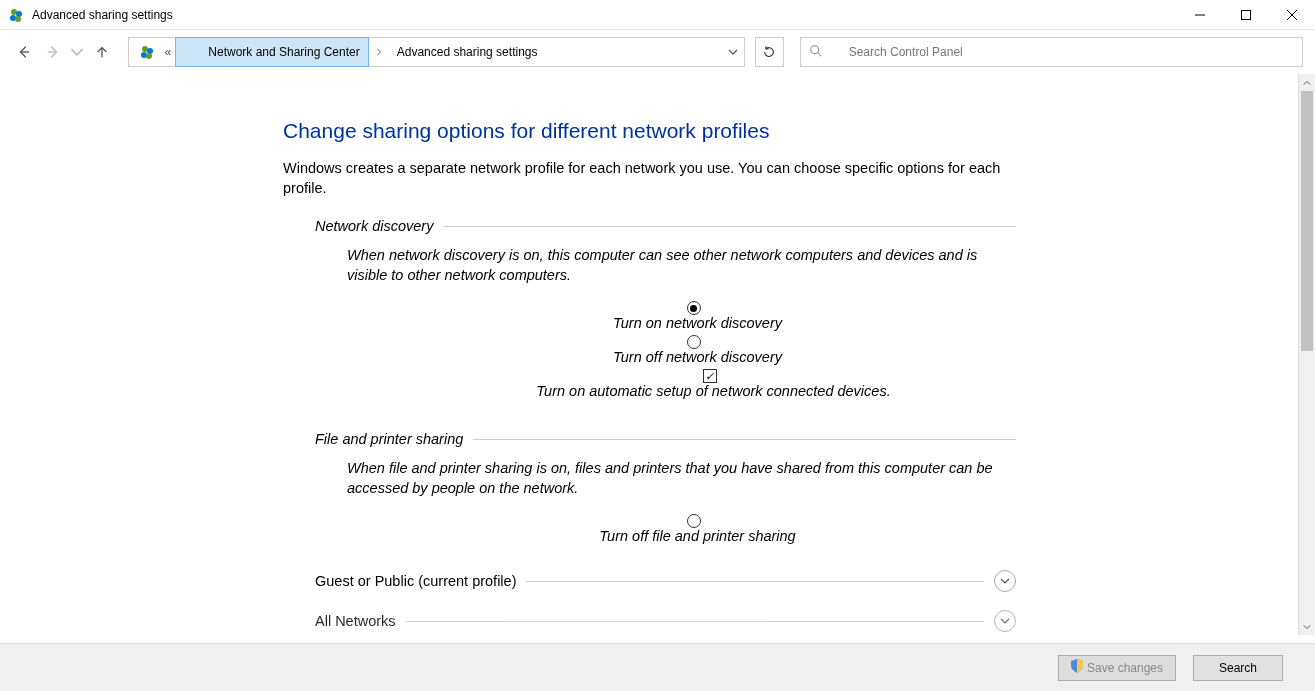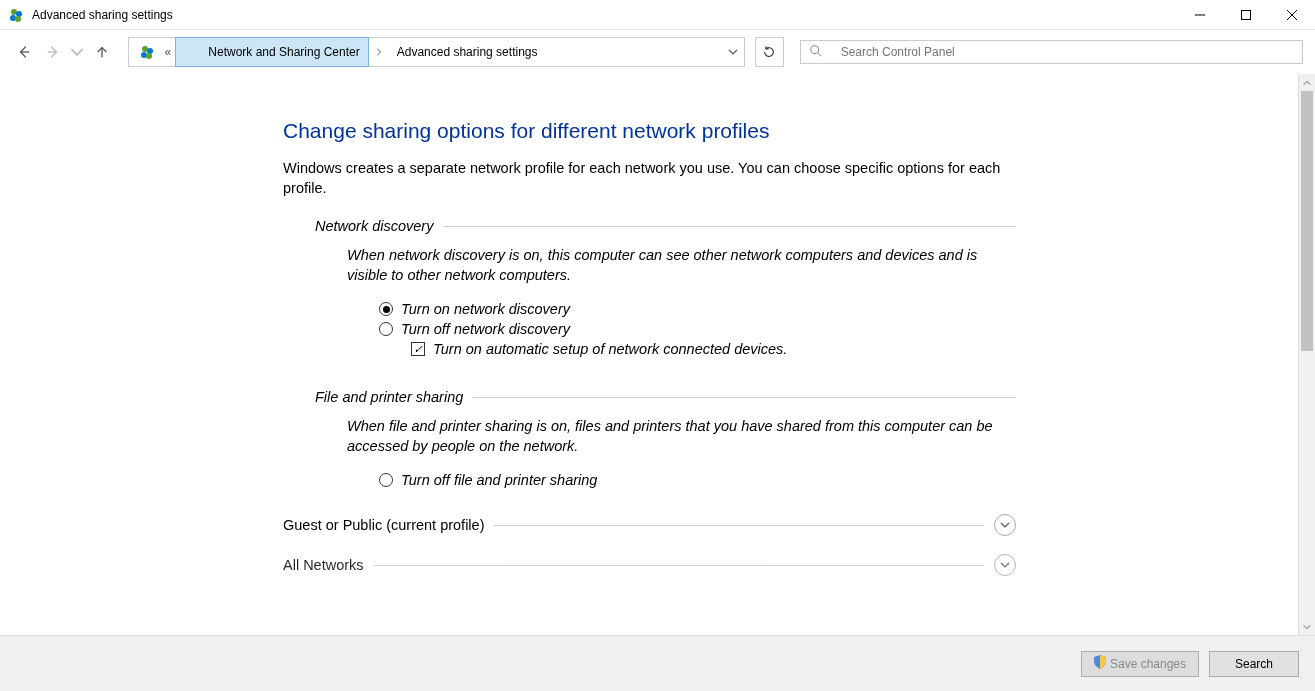--- a/index.html
+++ b/index.html
@@ -76,25 +76,25 @@
   .addr-drop { margin-left:auto; width:22px; display:flex;align-items:center;justify-content:center;color:#555; border-left:1px solid transparent;}
   .refresh-btn {
     width: 30px; height:30px;
     border:1px solid #ccc;
     margin-left:4px;
     display:flex;align-items:center;justify-content:center;
     color:#333;
   }
   .search-wrap {
     margin-left: 10px;
-    height: 24px;
+    height: 30px;
     border: 1px solid #ccc;
     width: 520px;
     display:flex; align-items:center;
-    padding: 0 8px; gap:16px;
+    padding: 0 8px; gap:24px;
     color:#777;
   }
   .search-wrap input {
     border:none; outline:none; flex:1; font-size:12px; color:#555;
     font-family: inherit;
   }
 
   
   .content-outer {
     position:absolute;
@@ -150,58 +150,59 @@
     line-height:1.35;
     margin-bottom: 14px;
   }
 
   .options {
     margin-left: 64px;
   }
   .opt-row {
     display:flex; align-items:center;
     padding: 2px 0;
+    flex-direction: column;
   }
   .radio {
     width:14px;height:14px;border:1px solid #333;border-radius:50%;
     margin-right:8px; display:flex;align-items:center;justify-content:center;
     flex:none;
   }
   .radio.sel::after{content:"";width:7px;height:7px;border-radius:50%;background:#000;}
   .check {
     width:14px;height:14px;border:1px solid #333;margin-right:8px;
     display:flex;align-items:center;justify-content:center;flex:none;
   }
   .check.sel::after{content:"✓";font-size:11px;line-height:1;position:relative;top:0px;}
   .opt-sub { margin-left: 32px; }
-  .bot-profiles { margin-top: 24px; }
+  .bot-profiles { margin-top: 24px; margin-left: 32px; }
   .bot-profiles .profile-row { margin-bottom: 18px; }
 
   
   .vscroll {
     position:absolute; right:0; top:74px; bottom:56px;
     width:17px; background:#f0f0f0;
     border-left:1px solid #ddd;
   }
   .vscroll .arrow {
     height:17px; display:flex;align-items:center;justify-content:center;color:#555;
   }
   .vscroll .thumb {
     position:absolute; left:2px; right:2px;
     top:17px; height:260px; background:#c2c2c2;
   }
   .vscroll .arrow.bottom { position:absolute; bottom:0; left:0; right:0; }
 
   
   .footer {
     position:absolute; left:0; right:0; bottom:0;
-    height:56px; border-top:1px solid #ddd;
+    height:48px; border-top:1px solid #ddd;
     background:#f0f0f0;
     display:flex; align-items:center; justify-content:flex-end;
-    padding-right: 16px; gap:10px;
+    padding-right: 32px; gap:17px;
   }
   .btn {
     min-width:90px; height:26px;
     border:1px solid #adadad;
     background:#e1e1e1;
     display:flex;align-items:center;justify-content:center;
     font-size:12px; padding:0 10px;
     cursor:default;
   }
   .btn.primary { min-width:118px; background:#ddd; color:#888; }

